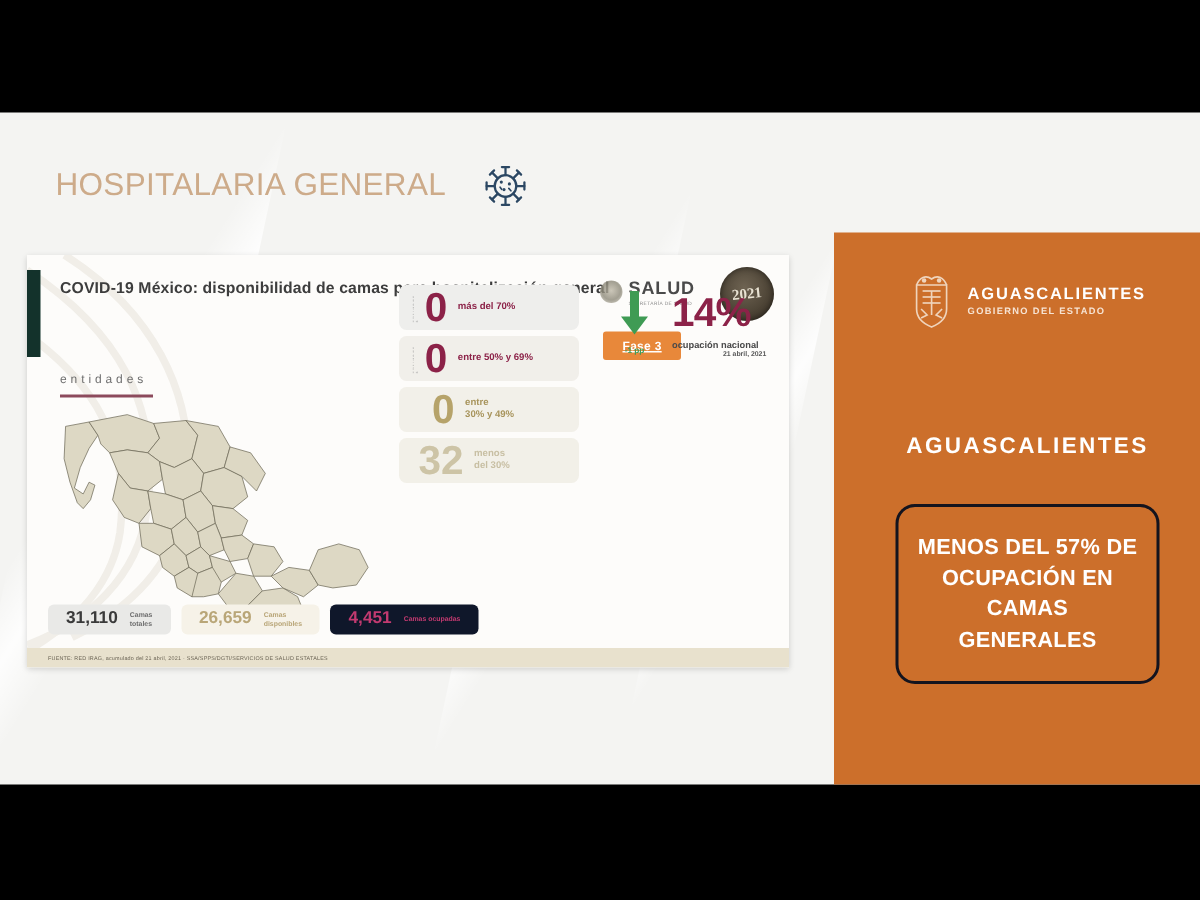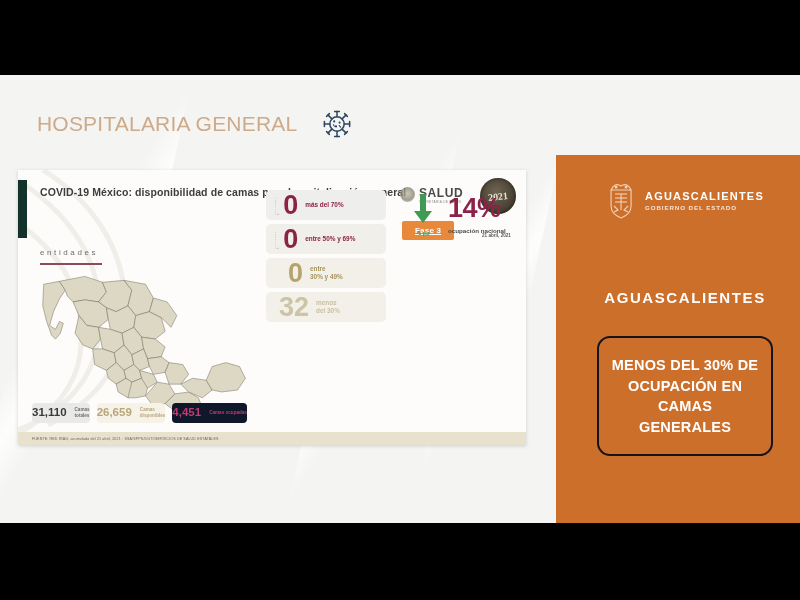--- a/index.html
+++ b/index.html
@@ -258,21 +258,21 @@
   #bed-bar {
     position: absolute;
     left: 14px; bottom: 22px;
     display: flex;
     gap: 7px;
   }
   .bed-chip {
     display: flex;
     align-items: center;
     border-radius: 4px;
-    padding: 4px 0;
+    padding: 4px 12px;
     gap: 8px;
   }
   .bed-chip.b-total { background: #e9e9e7; }
   .bed-chip.b-avail { background: #f6f2e8; }
   .bed-chip.b-occ   { background: #0f172a; }
   .bed-num { font-size: 11.5px; font-weight: bold; line-height: 1; }
   .bed-num.c-total { color: #3a3a3a; }
   .bed-num.c-avail { color: #b9a678; }
   .bed-num.c-occ   { color: #c23a70; }
   .bed-lbl { font-size: 4.6px; font-weight: bold; line-height: 1.3; }
@@ -543,19 +543,19 @@
         </svg>
         <div id="gov-text">
           <span id="gov-name">AGUASCALIENTES</span>
           <span id="gov-sub">GOBIERNO DEL ESTADO</span>
         </div>
       </div>
 
       <div id="state-name">AGUASCALIENTES</div>
 
       <div id="callout-box">
-        <div id="callout-text">MENOS DEL 30% DE OCUPACIÓN EN CAMAS GENERALES</div>
+        <div id="callout-text">MENOS DEL 57% DE OCUPACIÓN EN CAMAS GENERALES</div>
       </div>
 
     </div>
 
   </div>
 </div>
 
 </body></html>

